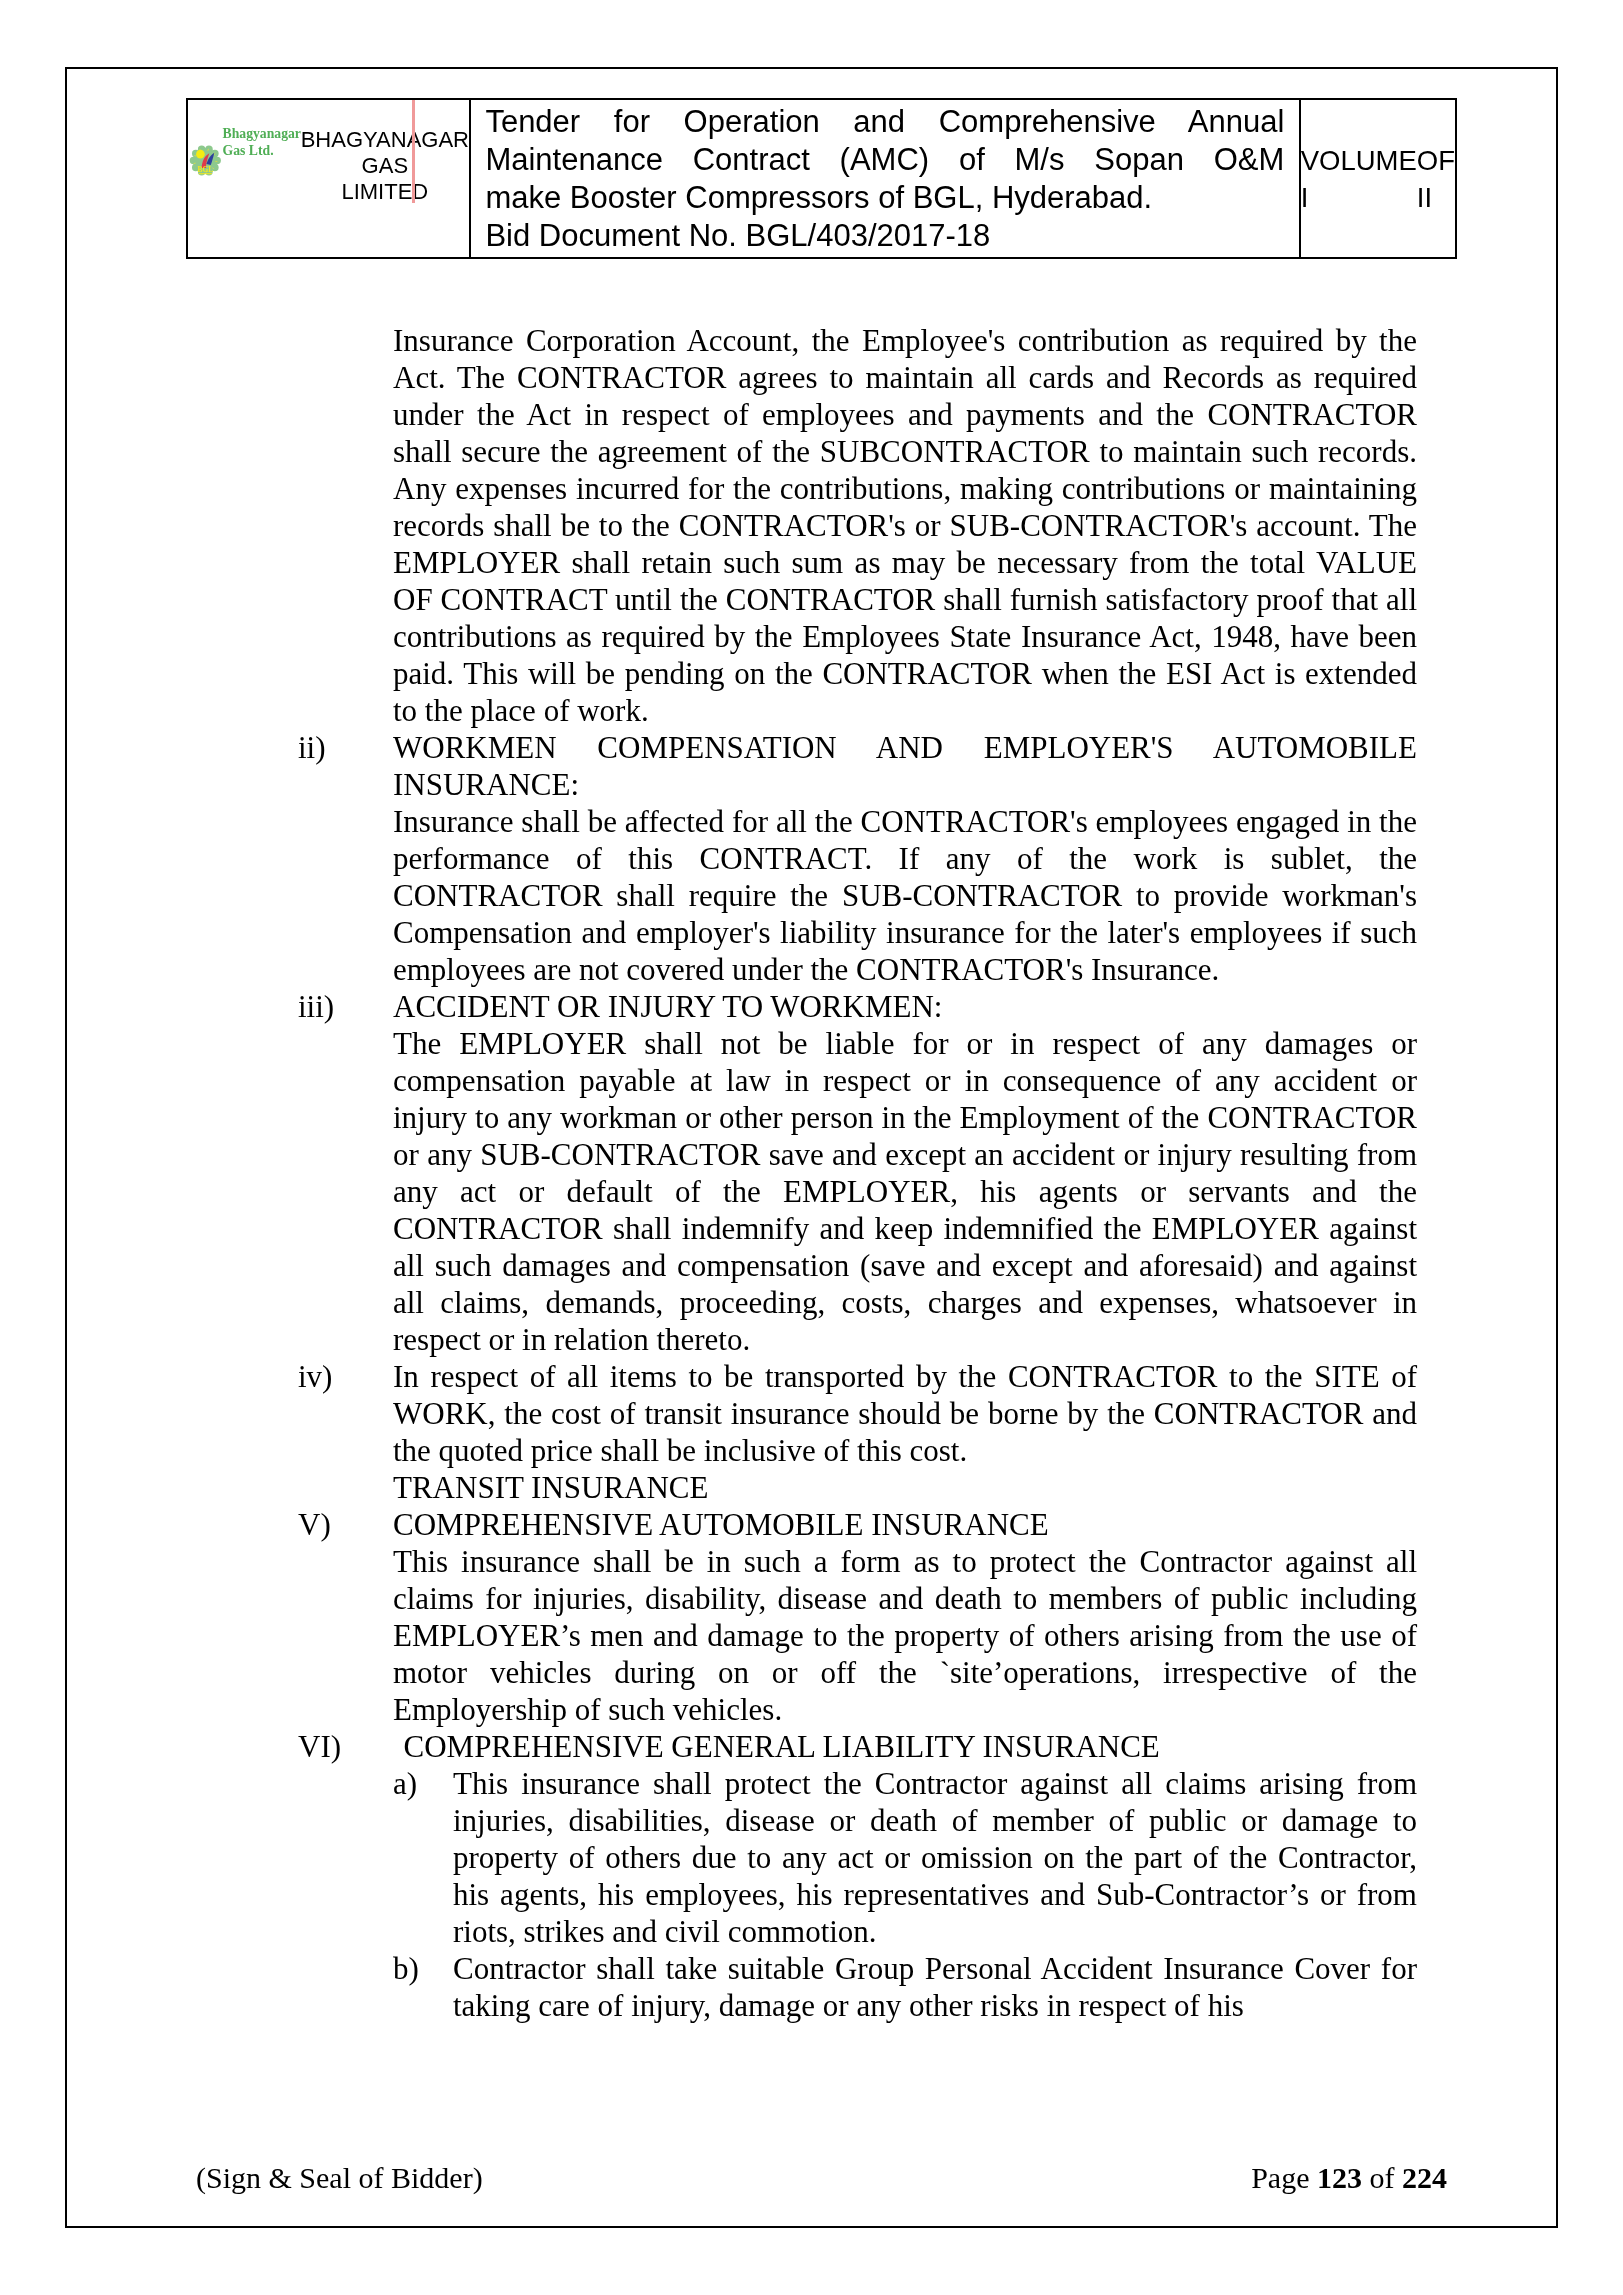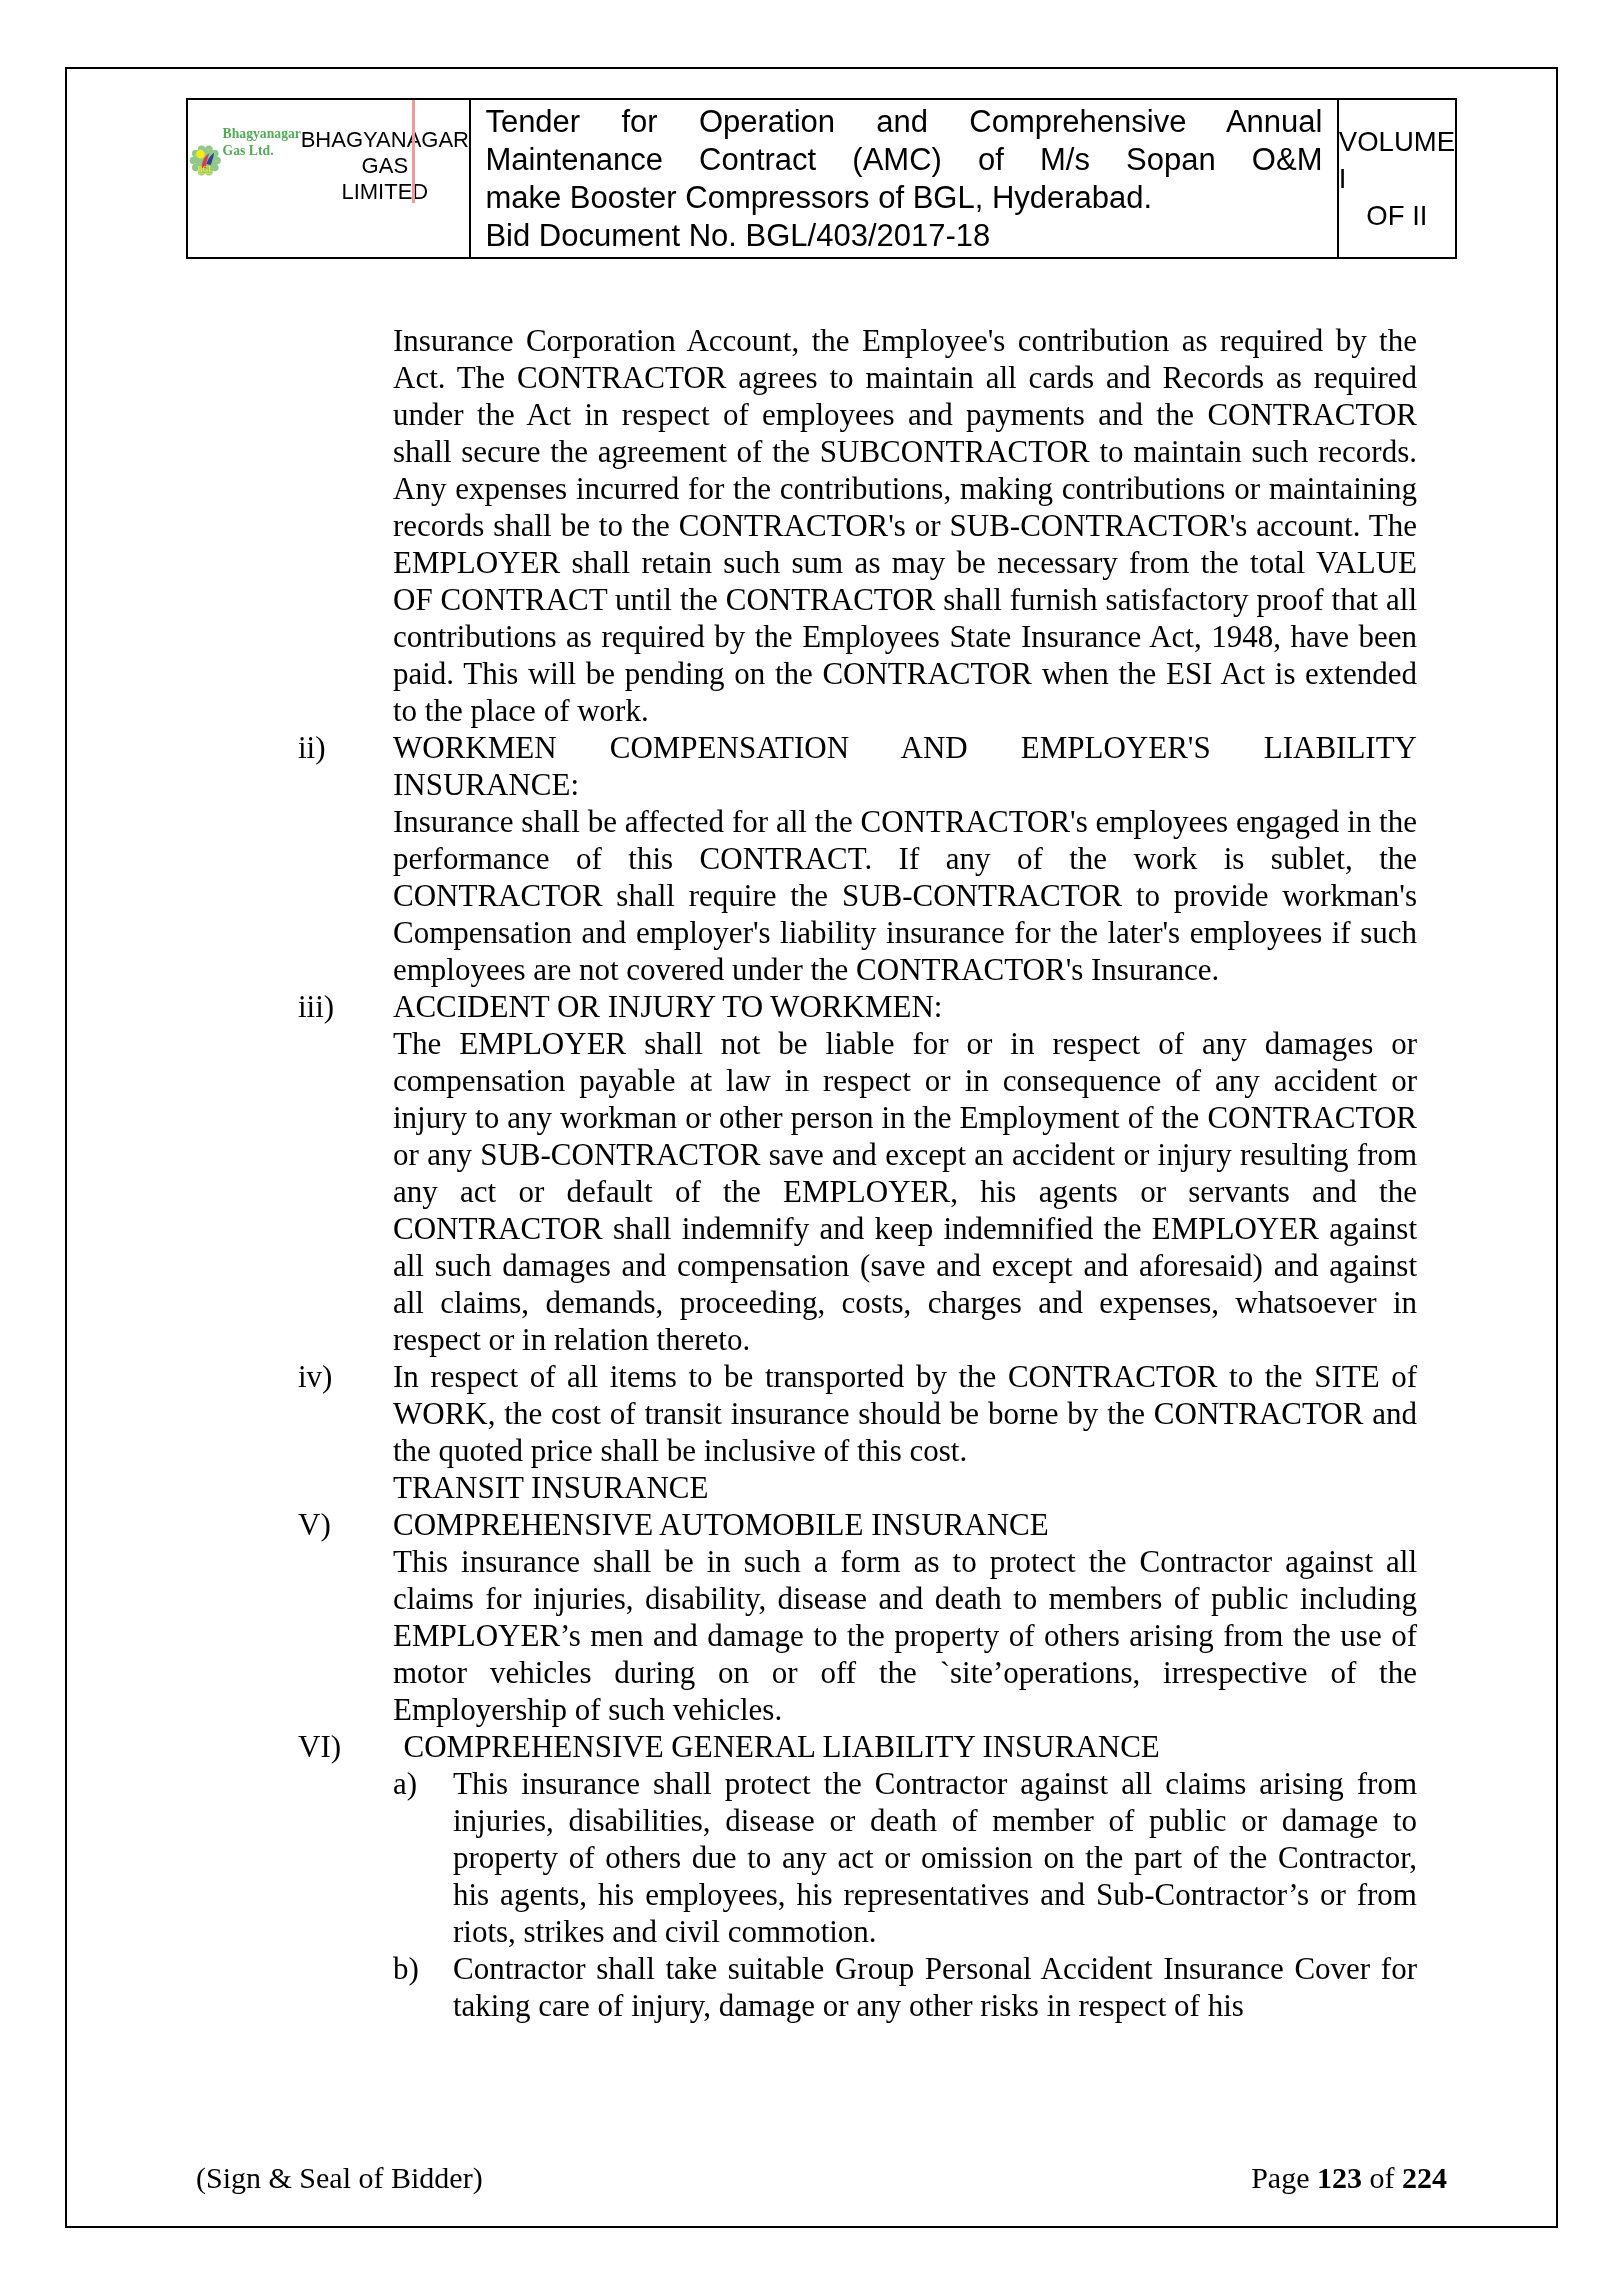--- a/index.html
+++ b/index.html
@@ -9,21 +9,21 @@
   
   .header-table{position:absolute;left:186px;top:98px;width:1271px;height:161px;border:2.6px solid #000;box-sizing:border-box;display:flex;background:#fff;}
   .cell{box-sizing:border-box;height:100%;}
   .cell-logo{width:283px;border-right:2.6px solid #000;position:relative;display:flex;flex-direction:row;align-items:flex-start;padding-top:24px;}
   .red-line{position:absolute;left:224px;top:0;width:2.6px;height:103px;background:#f09a9a;}
   .logo-caption{font:bold 13.7px/17px "Liberation Serif",serif;color:#4fae55;margin-top:0.7px;}
   .company-name{font:22px/26px "Liberation Sans",sans-serif;text-align:center;margin-top:3.3px;color:#000;}
   .cell-title{width:979px;border-right:2.6px solid #000;padding:2.6px 14.4px;font:31px/38px "Liberation Sans",sans-serif;}
   .t-just{text-align:justify;text-align-last:justify;}
   .t-center{}
-  .cell-volume{flex:1;display:flex;flex-direction:column;justify-content:center;align-items:center;font:27.5px/37px "Liberation Sans",sans-serif;}
+  .cell-volume{flex:1;display:flex;flex-direction:row;justify-content:center;align-items:center;font:27.5px/37px "Liberation Sans",sans-serif;}
 
   
   .content{position:absolute;left:298px;top:322px;width:1119px;font:31px/37px "Liberation Serif",serif;}
   .intro{margin-left:95px;text-align:justify;}
   .item{display:flex;}
   .item-label{flex:0 0 95px;}
   .item-main{flex:1;min-width:0;}
   .jtext{text-align:justify;}
   .indent-heading{padding-left:10.5px;}
   .sub{display:flex;}
@@ -95,21 +95,21 @@
     </div>
   </div>
 
   <div class="content">
 
     <div class="intro">Insurance Corporation Account, the Employee's contribution as required by the Act. The CONTRACTOR agrees to maintain all cards and Records as required under the Act in respect of employees and payments and the CONTRACTOR shall secure the agreement of the SUBCONTRACTOR to maintain such records. Any expenses incurred for the contributions, making contributions or maintaining records shall be to the CONTRACTOR's or SUB-CONTRACTOR's account. The EMPLOYER shall retain such sum as may be necessary from the total VALUE OF CONTRACT until the CONTRACTOR shall furnish satisfactory proof that all contributions as required by the Employees State Insurance Act, 1948, have been paid. This will be pending on the CONTRACTOR when the ESI Act is extended to the place of work.</div>
 
     <div class="item">
       <div class="item-label">ii)</div>
       <div class="item-main">
-        <div class="jtext">WORKMEN COMPENSATION AND EMPLOYER'S LIABILITY INSURANCE:</div>
+        <div class="jtext">WORKMEN COMPENSATION AND EMPLOYER'S AUTOMOBILE INSURANCE:</div>
         <div class="jtext">Insurance shall be affected for all the CONTRACTOR's employees engaged in the performance of this CONTRACT. If any of the work is sublet, the CONTRACTOR shall require the SUB-CONTRACTOR to provide workman's Compensation and employer's liability insurance for the later's employees if such employees are not covered under the CONTRACTOR's Insurance.</div>
       </div>
     </div>
 
     <div class="item">
       <div class="item-label">iii)</div>
       <div class="item-main">
         <div class="jtext">ACCIDENT OR INJURY TO WORKMEN:</div>
         <div class="jtext">The EMPLOYER shall not be liable for or in respect of any damages or compensation payable at law in respect or in consequence of any accident or injury to any workman or other person in the Employment of the CONTRACTOR or any SUB-CONTRACTOR save and except an accident or injury resulting from any act or default of the EMPLOYER, his agents or servants and the CONTRACTOR shall indemnify and keep indemnified the EMPLOYER against all such damages and compensation (save and except and aforesaid) and against all claims, demands, proceeding, costs, charges and expenses, whatsoever in respect or in relation thereto.</div>
       </div>

